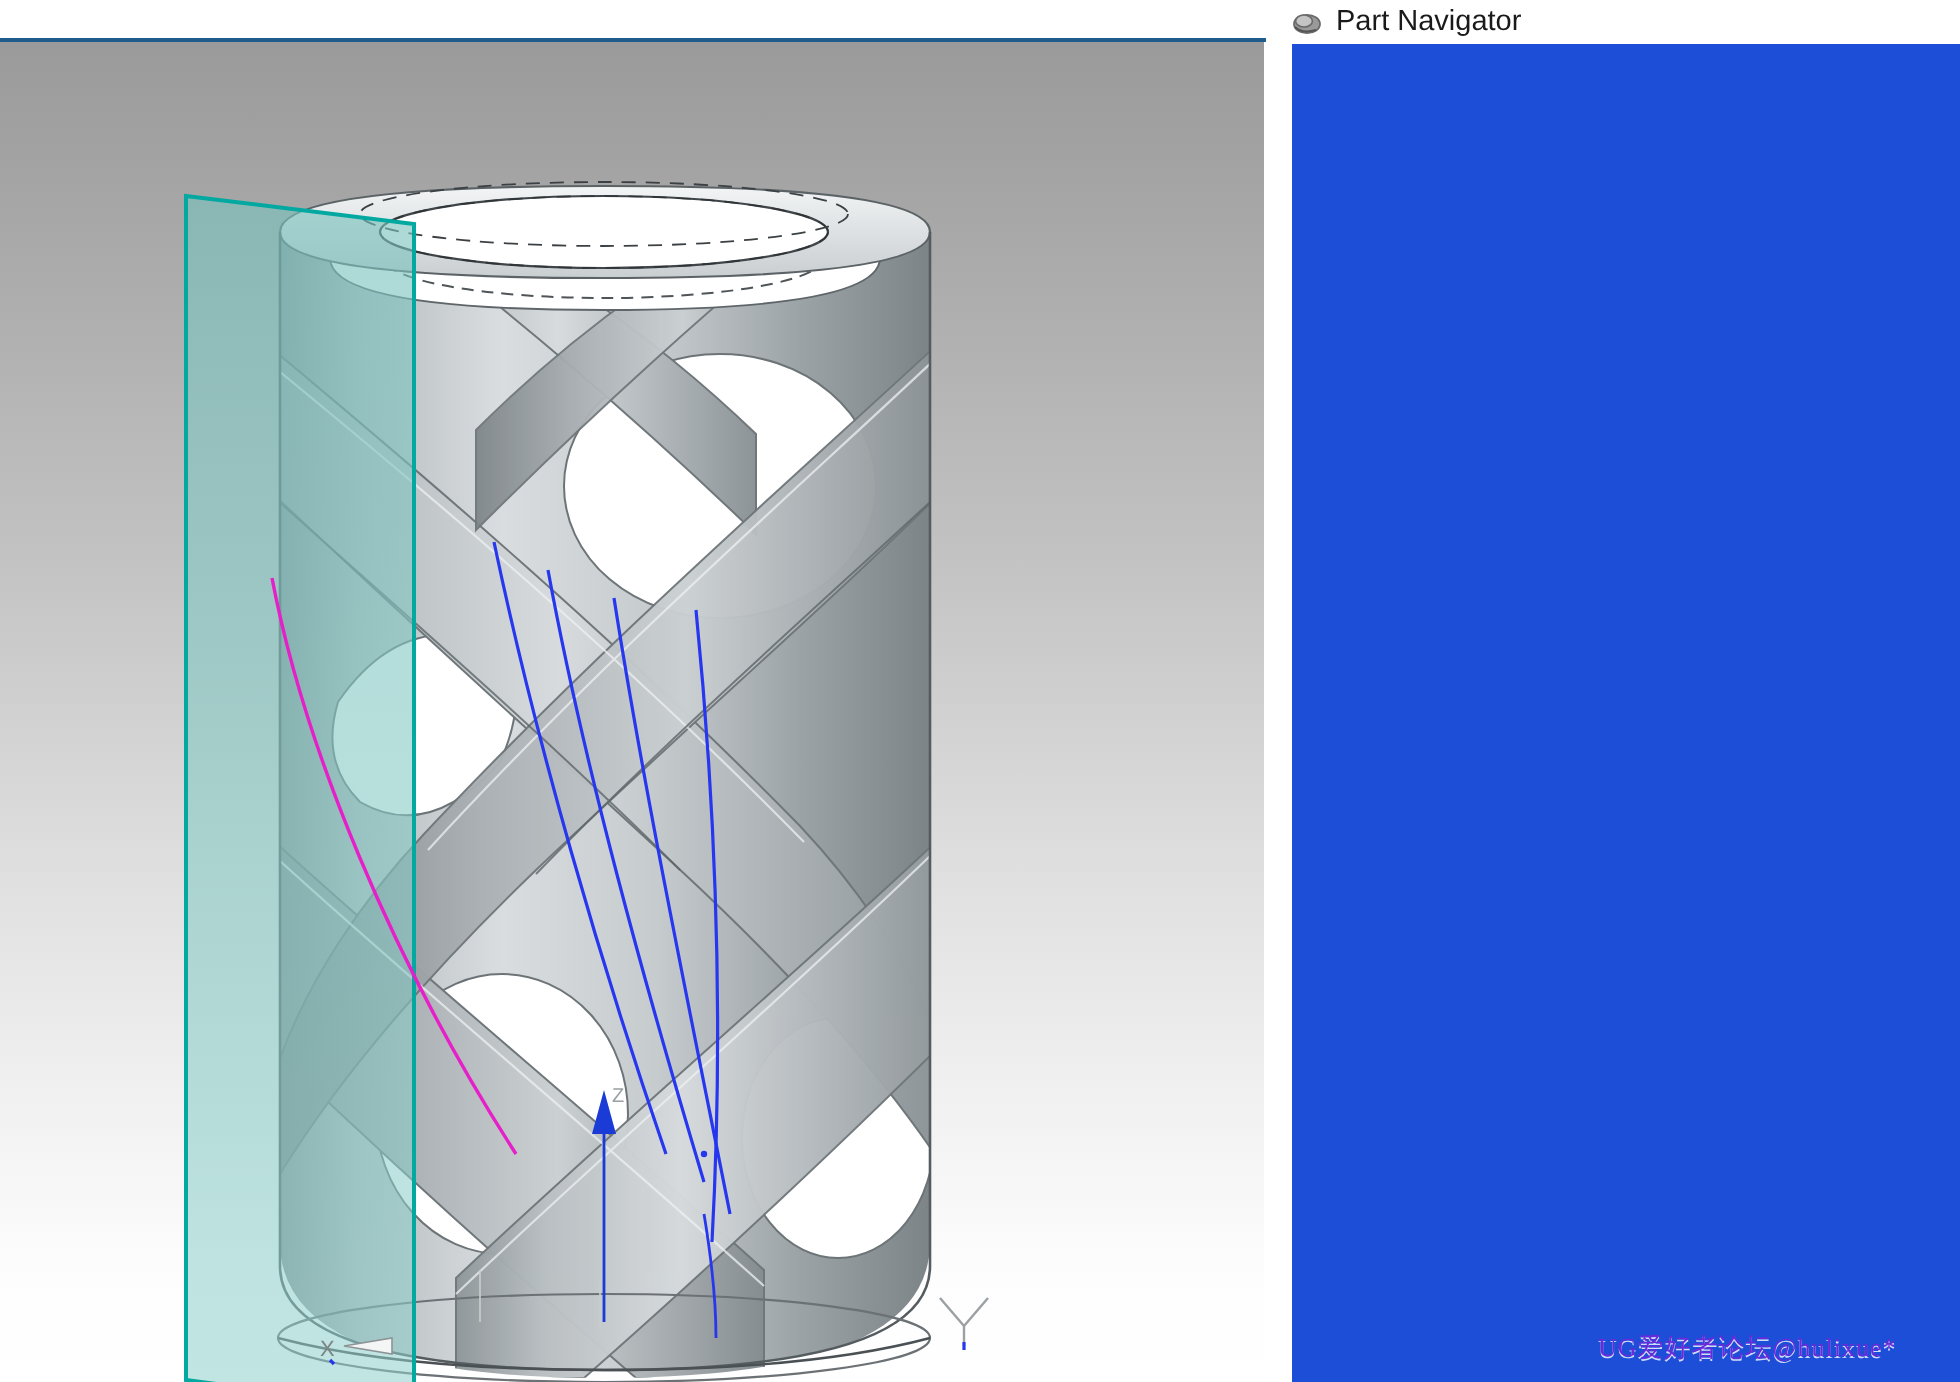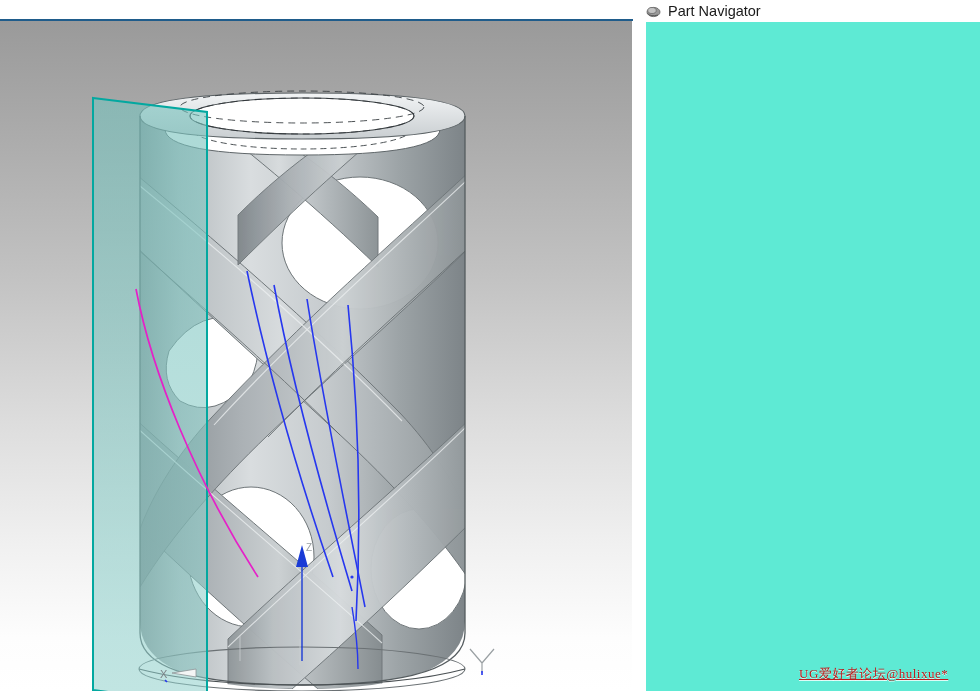--- a/index.html
+++ b/index.html
@@ -24,30 +24,29 @@
     overflow:hidden;
   }
   .vp-rightedge{position:absolute;left:632px;top:21px;width:8px;height:670px;background:#ffffff;}
 
   
   .model-svg{position:absolute;left:0;top:0;width:632px;height:670px;}
 
   .wm{
     position:absolute;left:799px;top:665px;
     font-family:"Liberation Serif",serif;
-    font-size:13px;color:#b91c1c;letter-spacing:.5px;white-space:nowrap;
+    font-size:13px;color:#6d28d9;letter-spacing:.5px;white-space:nowrap;
     text-shadow:0 1px 0 rgba(255,255,255,.8);
     z-index:40;
-    text-decoration:underline;
   }
 
   
   .panel{
     position:absolute;left:640px;top:0;width:340px;height:691px;
-    background:#5eead4;
+    background:#1d4ed8;
     border-left:1px solid #ffffff;
   }
   .panel-title{
     position:absolute;left:0;top:0;width:340px;height:22px;
     display:flex;align-items:center;gap:6px;padding-left:4px;
     background:#ffffff;
   }
   .panel-title .ttl{
     font-size:14.5px;color:#1a1a1a;line-height:1;
   }

